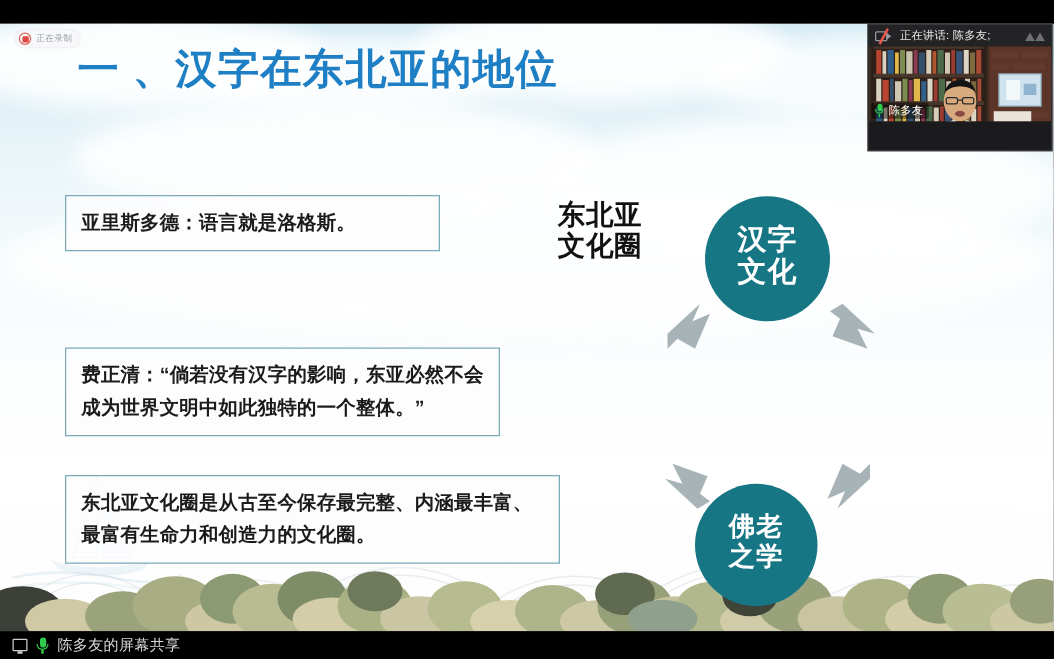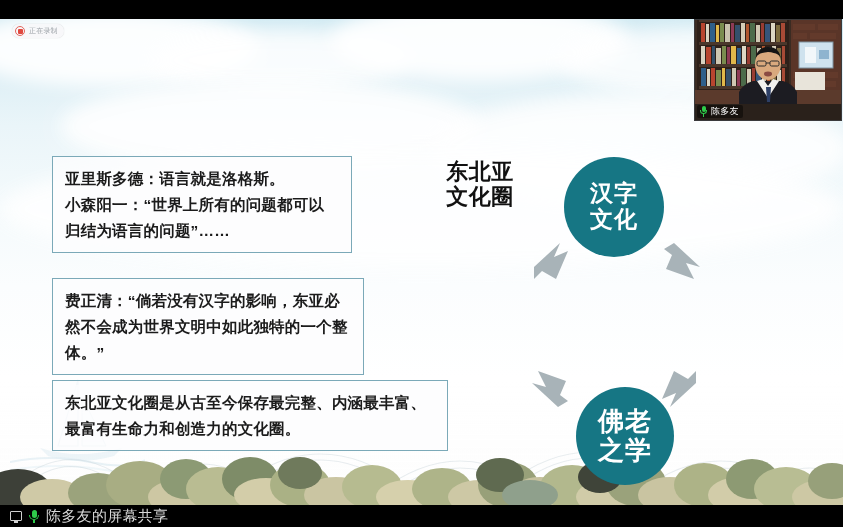--- a/index.html
+++ b/index.html
@@ -27,21 +27,21 @@
     position: absolute; left: 0; bottom: 0;
     width: 843px; height: 22px;
     background: #000;
     display: flex; align-items: center;
     gap: 6px;
     padding-left: 10px;
     box-sizing: border-box;
   }
   .bb-label {
     color: #d8d8d8;
-    font-size: 15px;
+    font-size: 12px;
     letter-spacing: .3px;
   }
   .ic-monitor {
     width: 12px; height: 10px;
     border: 1.4px solid #cfcfcf;
     border-radius: 1px;
     position: relative;
     box-sizing: border-box;
   }
   .ic-monitor::after {
@@ -196,21 +196,21 @@
 
   .quote-box {
     position: absolute;
     box-sizing: border-box;
     border: 1.4px solid #7ba9b8;
     background: rgba(252,253,254,.78);
     padding: 9px 12px 8px 12px;
     z-index: 10;
   }
   .qb1 { left: 52px; top: 137px;  width: 300px; }
-  .qb2 { left: 52px; top: 259px;  width: 312px; }
+  .qb2 { left: 52px; top: 259px;  width: 348px; }
   .qb3 { left: 52px; top: 361px;  width: 396px; }
 
   .quote-line {
     font-size: 15.5px;
     line-height: 26px;
     color: #1b1b1b;
     font-weight: 600;
     letter-spacing: .2px;
   }
   .quote-para {
@@ -234,25 +234,26 @@
     background: #167684;
     color: #fff;
     display: flex;
     flex-direction: column;
     align-items: center;
     justify-content: center;
     font-weight: 700;
     letter-spacing: 1px;
     line-height: 1.12;
     text-align: center;
+    font-family: Liberation Mono, monospace;
   }
   .node span { display: block; }
   .node-top    { left: 124px; top: 10px;  width: 100px; height: 100px; font-size: 23px; }
   .node-right  { left: 238px; top: 128px; width: 98px;  height: 98px;  font-size: 23px; }
-  .node-bottom { left: 136px; top: 240px; width: 98px;  height: 98px;  font-size: 26px; }
+  .node-bottom { left: 116px; top: 240px; width: 98px;  height: 98px;  font-size: 21px; }
   .node-left   { left: 10px;  top: 128px; width: 98px;  height: 98px;  font-size: 23px; }
   .node-center {
     left: 136px; top: 140px;
     width: 80px; height: 74px;
     color: #111;
     font-size: 22px;
     font-weight: 700;
     display: flex; flex-direction: column;
     align-items: center; justify-content: center;
     line-height: 1.14;
@@ -310,21 +311,21 @@
     width: 1.6px; height: 14px;
     background: #e8564c;
     transform: rotate(28deg);
   }
   .ic-collapse {
     width: 16px; height: 9px;
     flex: 0 0 auto;
   }
   .video-body {
     position: relative;
-    width: 146px; height: 100px;
+    width: 146px; height: 60px;
     overflow: hidden;
     background: #2a211b;
   }
   .name-tag {
     position: absolute;
     left: 2px; bottom: 2px;
     height: 13px;
     display: flex; align-items: center; gap: 3px;
     padding: 0 4px 0 2px;
     background: rgba(0,0,0,.45);
@@ -440,25 +441,25 @@
       </g>
     </svg>
 
     <div class="rec-badge">
       <div class="rec-dot-wrap">
         <div class="rec-dot"></div>
       </div>
       <div class="rec-text">正在录制</div>
     </div>
 
+    <div class="slide-title">一 、汉字在东北亚的地位</div>
 
 
     <div class="quote-box qb1">
       <div class="quote-line">亚里斯多德：语言就是洛格斯。</div>
-      <div class="quote-line">小森阳一：“世界上所有的问题都可以归结为语言的问题”……</div>
     </div>
 
     <div class="quote-box qb2">
       <div class="quote-para">费正清：“倘若没有汉字的影响，东亚必然不会成为世界文明中如此独特的一个整体。”</div>
     </div>
 
     <div class="quote-box qb3">
       <div class="quote-para">东北亚文化圈是从古至今保存最完整、内涵最丰富、最富有生命力和创造力的文化圈。</div>
     </div>
 
@@ -490,20 +491,32 @@
 
 
       <div class="node-center">
         <span>东北亚</span>
         <span>文化圈</span>
       </div>
     </div>
   </div>
 
   <div class="video-panel">
+    <div class="video-header">
+      <div class="ic-cam-off">
+        <div class="body"></div>
+          <div class="lens"></div>
+          <div class="slash"></div>
+      </div>
+      <div class="vh-title">正在讲话: 陈多友;</div>
+      <svg class="ic-collapse" viewBox="0 0 16 9">
+        <path d="M0 9 L4 2 L8 9 Z" fill="#6f7073"></path>
+        <path d="M8 9 L12 2 L16 9 Z" fill="#6f7073"></path>
+      </svg>
+    </div>
 
     <div class="video-body">
       <svg viewBox="0 0 146 84" width="146" height="84">
 
         <rect x="0" y="0" width="146" height="84" fill="#3b2b22"></rect>
         <rect x="96" y="0" width="50" height="84" fill="#5a3528"></rect>
 
         <g fill="#6b3f2e" opacity=".55">
           <rect x="98" y="4" width="22" height="6"></rect>
             <rect x="123" y="4" width="20" height="6"></rect>

